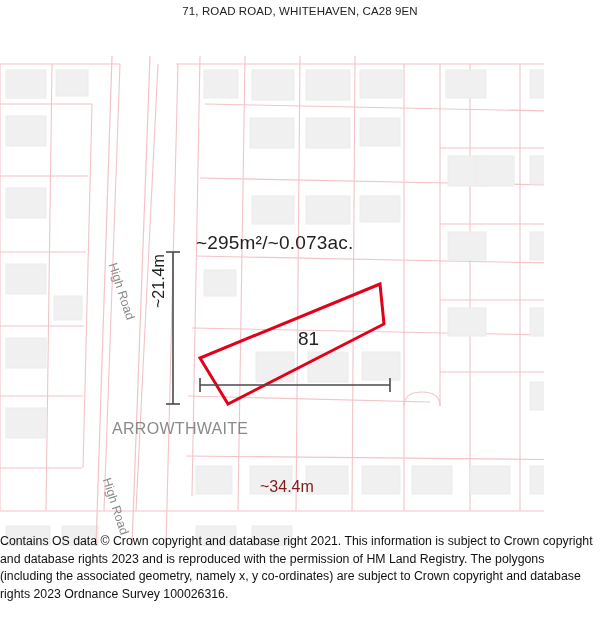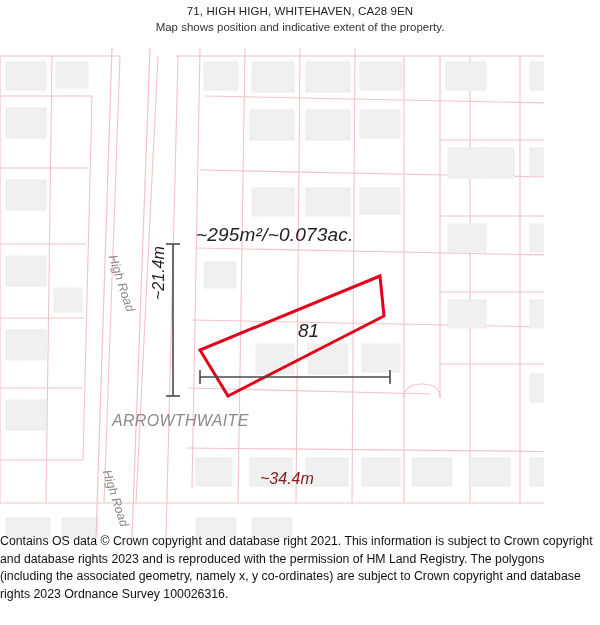--- a/index.html
+++ b/index.html
@@ -33,27 +33,26 @@
     margin-top: 5px;
     letter-spacing: 0.1px;
   }
   .header .subtitle {
     font-size: 11.5px;
     color: #333;
     margin-top: 4px;
   }
   .map {
     position: absolute;
-    top: 48px;
+    top: 56px;
     left: 0;
     width: 544px;
     height: 490px;
     background: #ffffff;
     overflow: hidden;
-    font-style: italic;
   }
   .map svg {
     display: block;
   }
   .footer {
     position: absolute;
     top: 533px;
     left: 0;
     width: 600px;
     padding: 0 0;
@@ -124,22 +123,21 @@
     letter-spacing: 0.3px;
     white-space: nowrap;
   }
 </style>
 </head>
 <body>
 
 <div class="page">
 
   <div class="header">
-    <div class="title">71, HIGH HIGH, WHITEHAVEN, CA28 9EN</div>
-    <div class="subtitle">Map shows position and indicative extent of the property.</div>
+    <div class="title">71, ROAD ROAD, WHITEHAVEN, CA28 9EN</div>
   </div>
 
   <div class="map">
     <svg width="600" height="490" viewBox="0 0 600 490">
 
       <g stroke="#f3c3c8" stroke-width="1.1" fill="none">
         <path d="M0 8 L120 8"></path>
         <path d="M0 8 L0 455"></path>
         <path d="M0 48 L92 48"></path>
         <path d="M0 120 L88 120"></path>

